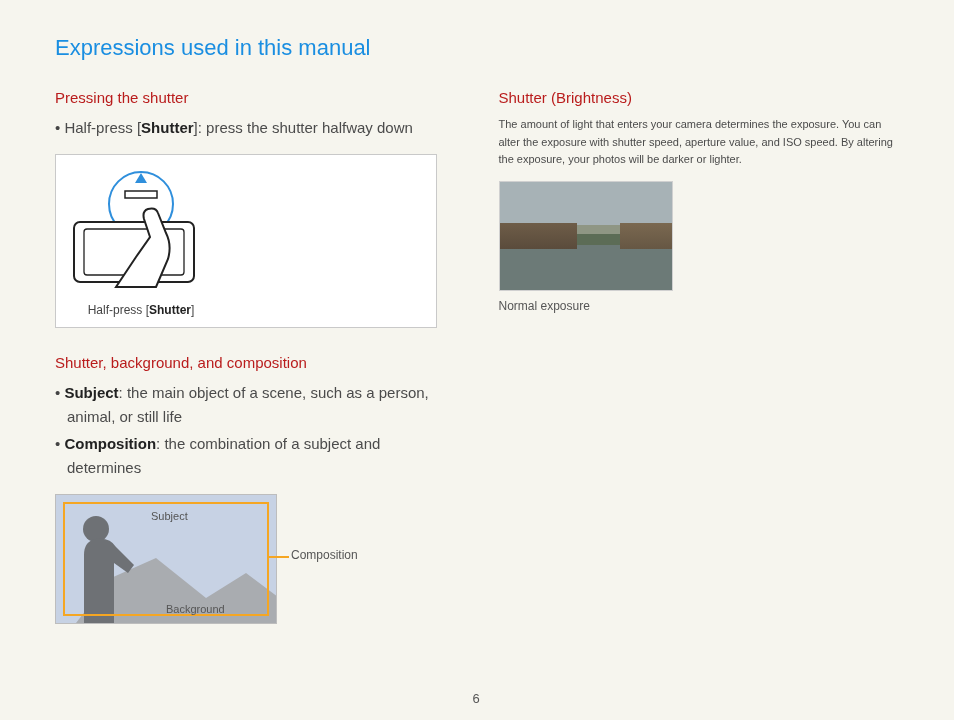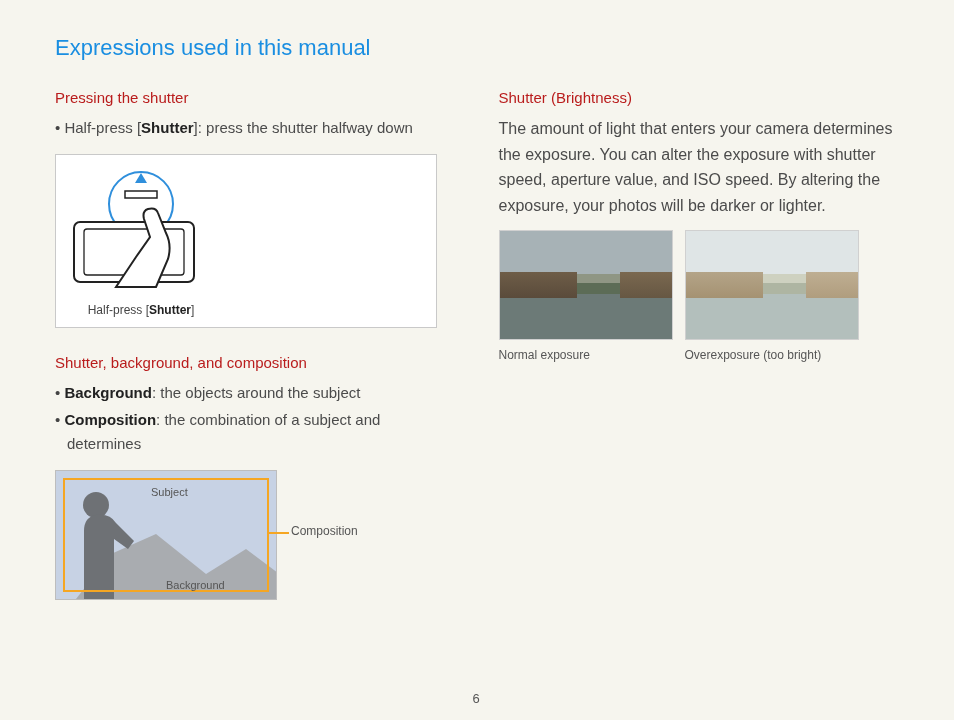--- a/index.html
+++ b/index.html
@@ -29,23 +29,23 @@
            position:relative;overflow:hidden;}
   .compRule{position:absolute;left:7px;right:7px;top:7px;bottom:7px;border:2px solid #f5a623;}
   .compSubject{position:absolute;top:15px;left:95px;font-size:11px;color:#555;}
   .compBack{position:absolute;bottom:8px;left:110px;font-size:11px;color:#555;}
   .compLabel{position:absolute;left:236px;top:54px;font-size:12px;color:#555;}
   .compLine{position:absolute;left:214px;top:62px;width:20px;height:2px;background:#f5a623;}
   
   .mountain{position:absolute;bottom:0;left:20px;width:260px;height:80px;}
   .person{position:absolute;bottom:0;left:18px;}
   
-  p{font-size:16px;line-height:1.6;margin:0 0 12px 0;}
+  p{font-size:11px;line-height:1.6;margin:0 0 12px 0;}
   
-  .expRow{display:flex;gap:12px;}
+  .expRow{display:flex;gap:32px;}
   .exp{width:174px;}
   .exp .img{height:108px;border:1px solid #d0d0d0;display:block;}
   .exp .cap{font-size:12px;color:#555;margin-top:8px;}
   
   .normal{background:
      linear-gradient(to bottom,#a7b2b6 0 40%,#8f9684 40% 48%,#5c6c56 48% 58%,#6c7a77 58% 100%);
      position:relative;}
   .over{background:
      linear-gradient(to bottom,#dfe5e6 0 40%,#ced1c0 40% 48%,#aeb5a2 48% 58%,#b3bfbc 58% 100%);
      position:relative;}
@@ -95,21 +95,21 @@
           <div class="cap">
             <span>Half-press [</span><span class="b">Shutter</span><span>]</span>
           </div>
         </div>
 
       </div>
 
       <h2>Shutter, background, and composition</h2>
       <ul>
         <li>
-          <span class="b">Background</span><span>: the objects around the subject</span>
+          <span class="b">Subject</span><span>: the main object of a scene, such as a person, animal, or still life</span>
         </li>
         <li>
           <span class="b">Composition</span><span>: the combination of a subject and determines</span>
         </li>
       </ul>
 
       <div class="compFig">
         <div class="compBox">
 
           <svg class="mountain" viewBox="0 0 260 80">
@@ -132,22 +132,18 @@
 
     <div class="col">
       <h2>Shutter (Brightness)</h2>
       <p>The amount of light that enters your camera determines the exposure. You can alter the exposure with shutter speed, aperture value, and ISO speed. By altering the exposure, your photos will be darker or lighter.</p>
 
       <div class="expRow">
         <div class="exp">
           <span class="img normal"></span>
           <div class="cap">Normal exposure</div>
         </div>
-        <div class="exp">
-          <span class="img over"></span>
-          <div class="cap">Overexposure (too bright)</div>
-        </div>
       </div>
     </div>
   </div>
 
   <div class="pageNo">6</div>
 </div>
 
 </body></html>

